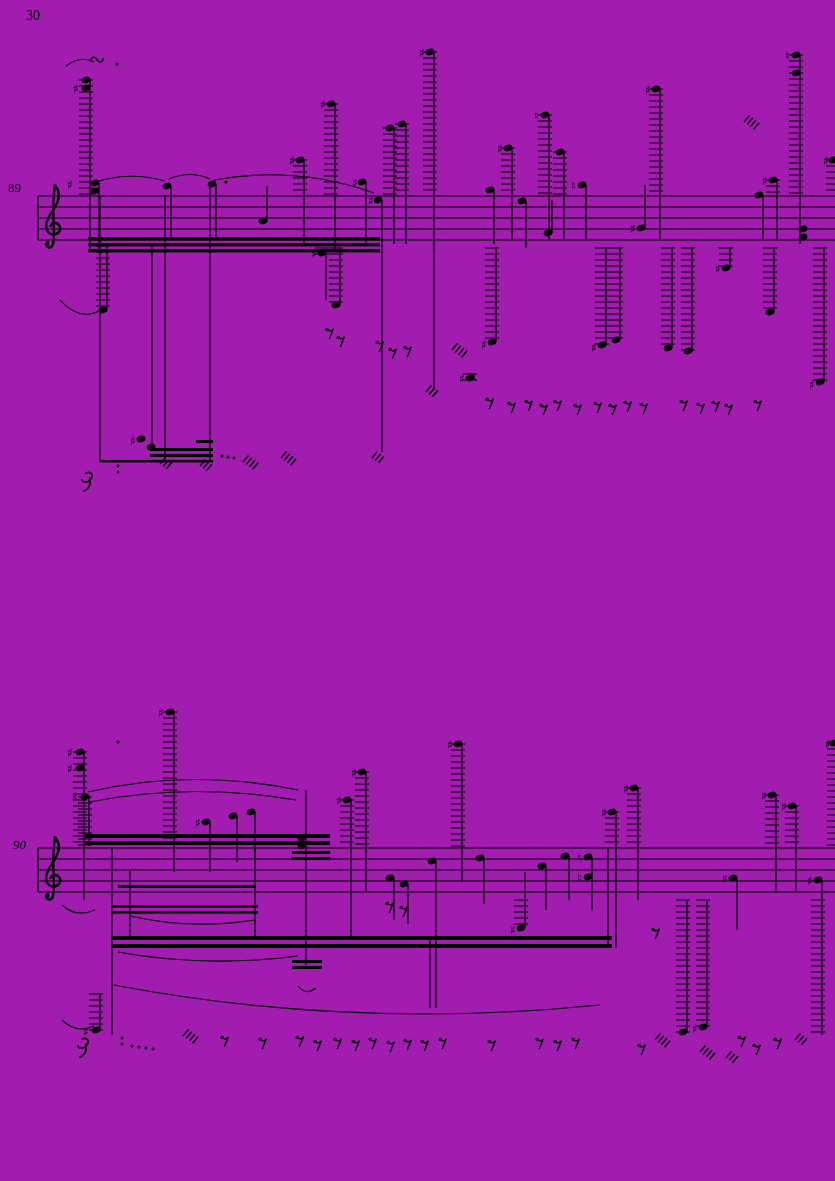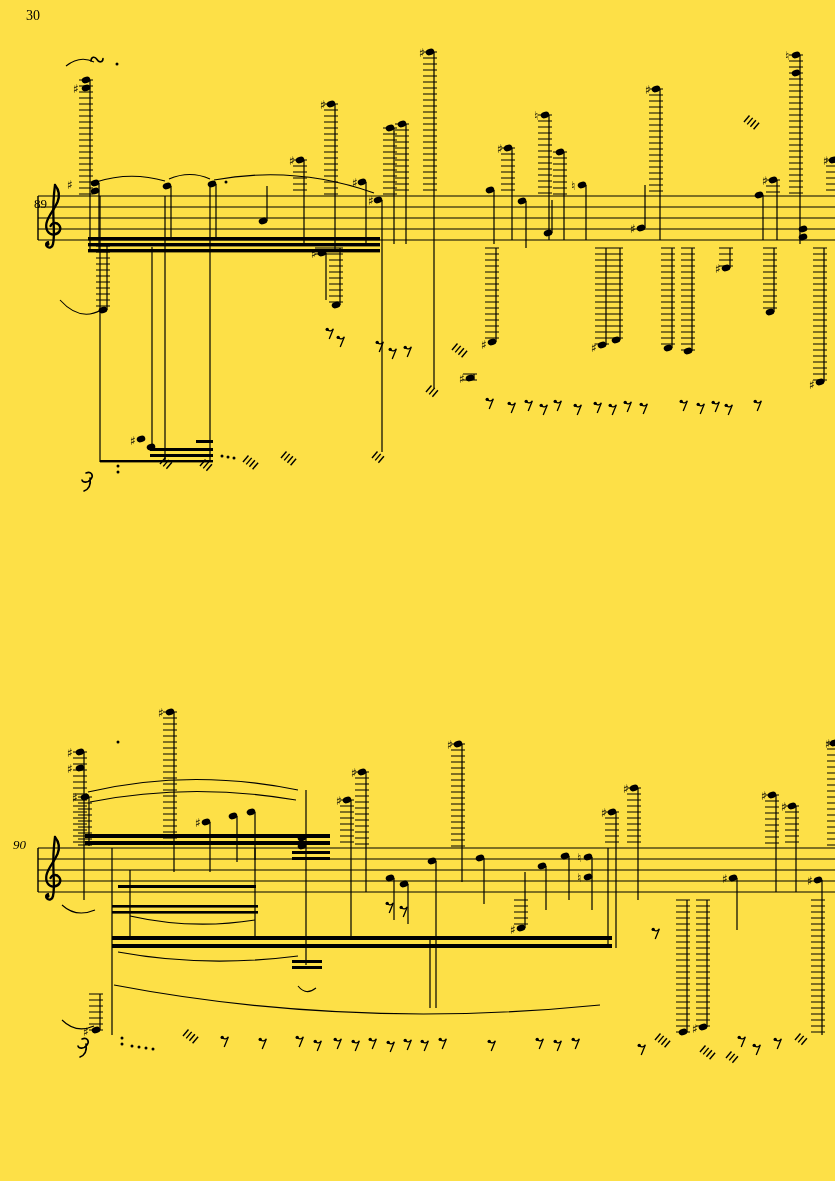--- a/index.html
+++ b/index.html
@@ -1,20 +1,20 @@
 <!DOCTYPE html>
 <html><head>
 <meta charset="utf-8">
 <style>
   html,body{margin:0;padding:0;background:#fff;}
-  .page{position:relative;width:835px;height:1181px;background:#fde047;overflow:hidden;
+  .page{position:relative;width:835px;height:1181px;background:#a21caf;overflow:hidden;
         font-family:"Liberation Serif", serif;color:#000;}
   .page-number{position:absolute;left:26px;top:8px;font-size:14px;}
   .measure-number{position:absolute;font-size:13px;}
-  .m89{left:34px;top:180px;margin-top:16px;}
+  .m89{left:8px;top:180px;}
   .m90{left:13px;top:837px;font-style:italic;}
   svg{position:absolute;left:0;top:0;}
 </style>
 </head>
 <body>
 
 <div class="page">
   <div class="page-number">30</div>
   <div class="measure-number m89">89</div>
   <div class="measure-number m90">90</div>

